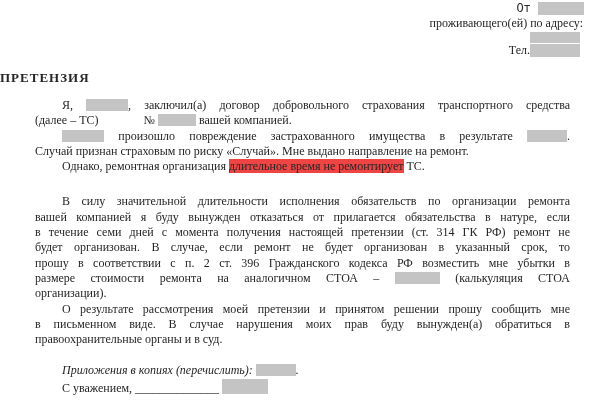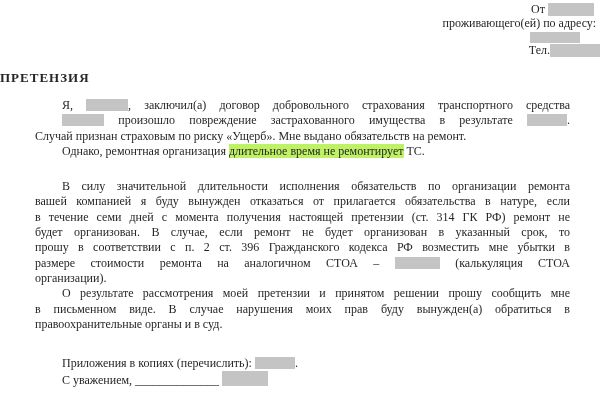--- a/index.html
+++ b/index.html
@@ -3,66 +3,67 @@
 <meta charset="utf-8">
 <style>
   html,body{margin:0;padding:0;background:#fff;}
   .page{
     width:600px;height:400px;background:#ffffff;overflow:hidden;
     font-family:"Liberation Serif","DejaVu Serif",serif;
     color:#262626;position:relative;box-sizing:border-box;
   }
   .header{padding-top:2px;font-size:12px;}
   .header .hline{text-align:right;line-height:14px;white-space:nowrap;}
-  .header .l1{padding-right:6px;}
-  .header .l2{padding-right:4px;}
+  .header .l1{padding-right:16px;font-family:Liberation Mono, monospace;}
+  .header .l2{padding-right:17px;}
   .header .l3{padding-right:20px;line-height:12px;}
-  .header .l4{line-height:14px;}
+  .header .l4{padding-right:20px;line-height:14px;}
   .title{
     text-align:left;font-weight:bold;font-size:13px;letter-spacing:1px;
     margin:13px 0 12px 0;
   }
   .docbody{margin:0 30px 0 35px;font-size:12px;}
   .line{line-height:15.3px;}
   .jl{text-align:justify;text-align-last:justify;}
   .ind{text-indent:27px;}
   .mt-small{margin-top:20px;}
-  .mt-med{margin-top:24px;}
+  .mt-med{margin-top:16px;font-style:italic;}
   .mt-big{}
   .redact{
     display:inline-block;background:#c4c4c4;height:12px;width:40px;
     vertical-align:-2px;
   }
   .header .redact{vertical-align:-3px;}
   .spacer{display:inline-block;}
-  .hl{background:#bef264;}
+  .hl{background:#ef4444;}
 </style>
 </head>
 <body>
 
 <div class="page">
 
   <div class="header">
     <div class="hline l1">От <span class="redact" style="width: 46px; height: 13px;"></span></div>
     <div class="hline l2">проживающего(ей) по адресу:</div>
     <div class="hline l3"><span class="redact" style="width: 50px; height: 11px;"></span></div>
     <div class="hline l4">Тел.<span class="redact" style="width: 50px; height: 13px;"></span></div>
   </div>
 
   <div class="title">ПРЕТЕНЗИЯ</div>
 
   <div class="docbody">
 
     <div>
       <div class="line jl ind">Я, <span class="redact" style="width: 42px;"></span>, заключил(а) договор добровольного страхования транспортного средства</div>
+      <div class="line">(далее – ТС)<span class="spacer" style="width: 45px;"></span>№ <span class="redact" style="width: 38px;"></span> вашей компанией.</div>
     </div>
 
     <div>
       <div class="line jl ind"><span class="redact" style="width: 42px;"></span> произошло повреждение застрахованного имущества в результате <span class="redact" style="width: 40px;"></span>.</div>
-      <div class="line">Случай признан страховым по риску «Ущерб». Мне выдано обязательств на ремонт.</div>
+      <div class="line">Случай признан страховым по риску «Случай». Мне выдано направление на ремонт.</div>
     </div>
 
     <div>
       <div class="line ind">Однако, ремонтная организация <span class="hl">длительное время не ремонтирует</span> ТС.</div>
     </div>
 
     <div class="mt-small">
       <div class="line jl ind">В силу значительной длительности исполнения обязательств по организации ремонта</div>
       <div class="line jl">вашей компанией я буду вынужден отказаться от прилагается обязательства в натуре, если</div>
       <div class="line jl">в течение семи дней с момента получения настоящей претензии (ст. 314 ГК РФ) ремонт не</div>

